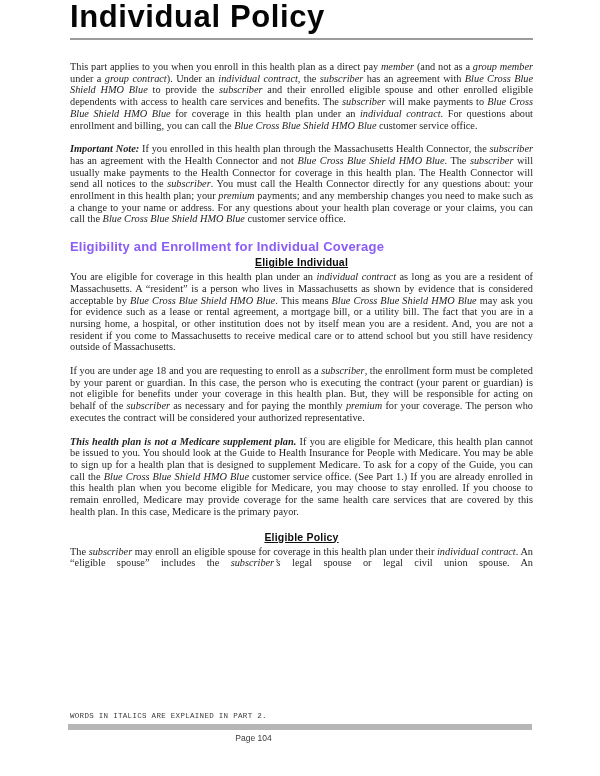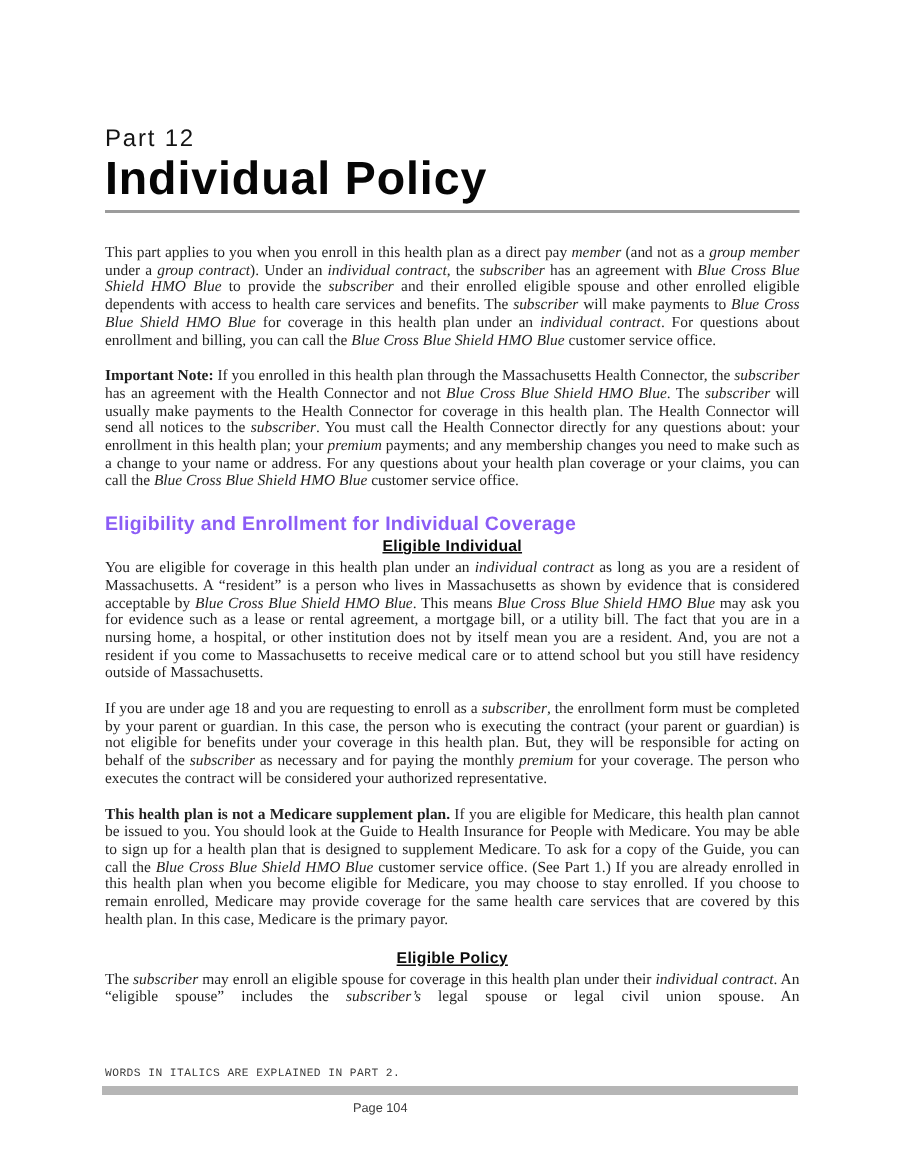--- a/index.html
+++ b/index.html
@@ -42,21 +42,21 @@
   }
   p.body {
     font-size: 10.3px;
     line-height: 11.7px;
     text-align: justify;
     margin: 0 0 12px 0;
   }
   p.first { margin-top: 21px; }
   p.justify-last { text-align-last: justify; }
   .it { font-style: italic; }
-  .bd { font-weight: bold; }
+  .bd { font-weight: bold; font-style: italic; }
   h2.section-heading {
     font-family: "Liberation Sans", sans-serif;
     font-weight: bold;
     font-size: 13px;
     letter-spacing: 0.2px;
     color: #8b5cf6;
     margin: 14px 0 2px 0;
     line-height: 15px;
   }
   h3.sub-heading {
@@ -99,21 +99,20 @@
     font-size: 8.5px;
     color: #3a3a3a;
   }
 </style>
 </head>
 <body>
 
 <div class="page">
   <div class="content">
 
-    <div class="part-label">Part 12</div>
 
     <h1 class="doc-title">Individual Policy</h1>
 
     <div class="title-rule"></div>
 
     <p class="body first"><span>This part applies to you when you enroll in this health plan as a direct pay </span><span class="it">member</span><span> (and not as a </span><span class="it">group member</span><span> under a </span><span class="it">group contract</span><span>). Under an </span><span class="it">individual contract</span><span>, the </span><span class="it">subscriber</span><span> has an agreement with </span><span class="it">Blue Cross Blue Shield HMO Blue</span><span> to provide the </span><span class="it">subscriber</span><span> and their enrolled eligible spouse and other enrolled eligible dependents with access to health care services and benefits. The </span><span class="it">subscriber</span><span> will make payments to </span><span class="it">Blue Cross Blue Shield HMO Blue</span><span> for coverage in this health plan under an </span><span class="it">individual contract</span><span>. For questions about enrollment and billing, you can call the </span><span class="it">Blue Cross Blue Shield HMO Blue</span><span> customer service office.</span></p>
 
     <p class="body"><span class="bd">Important Note:</span><span> If you enrolled in this health plan through the Massachusetts Health Connector, the </span><span class="it">subscriber</span><span> has an agreement with the Health Connector and not </span><span class="it">Blue Cross Blue Shield HMO Blue</span><span>. The </span><span class="it">subscriber</span><span> will usually make payments to the Health Connector for coverage in this health plan. The Health Connector will send all notices to the </span><span class="it">subscriber</span><span>. You must call the Health Connector directly for any questions about: your enrollment in this health plan; your </span><span class="it">premium</span><span> payments; and any membership changes you need to make such as a change to your name or address. For any questions about your health plan coverage or your claims, you can call the </span><span class="it">Blue Cross Blue Shield HMO Blue</span><span> customer service office.</span></p>
 
     <h2 class="section-heading">Eligibility and Enrollment for Individual Coverage</h2>

